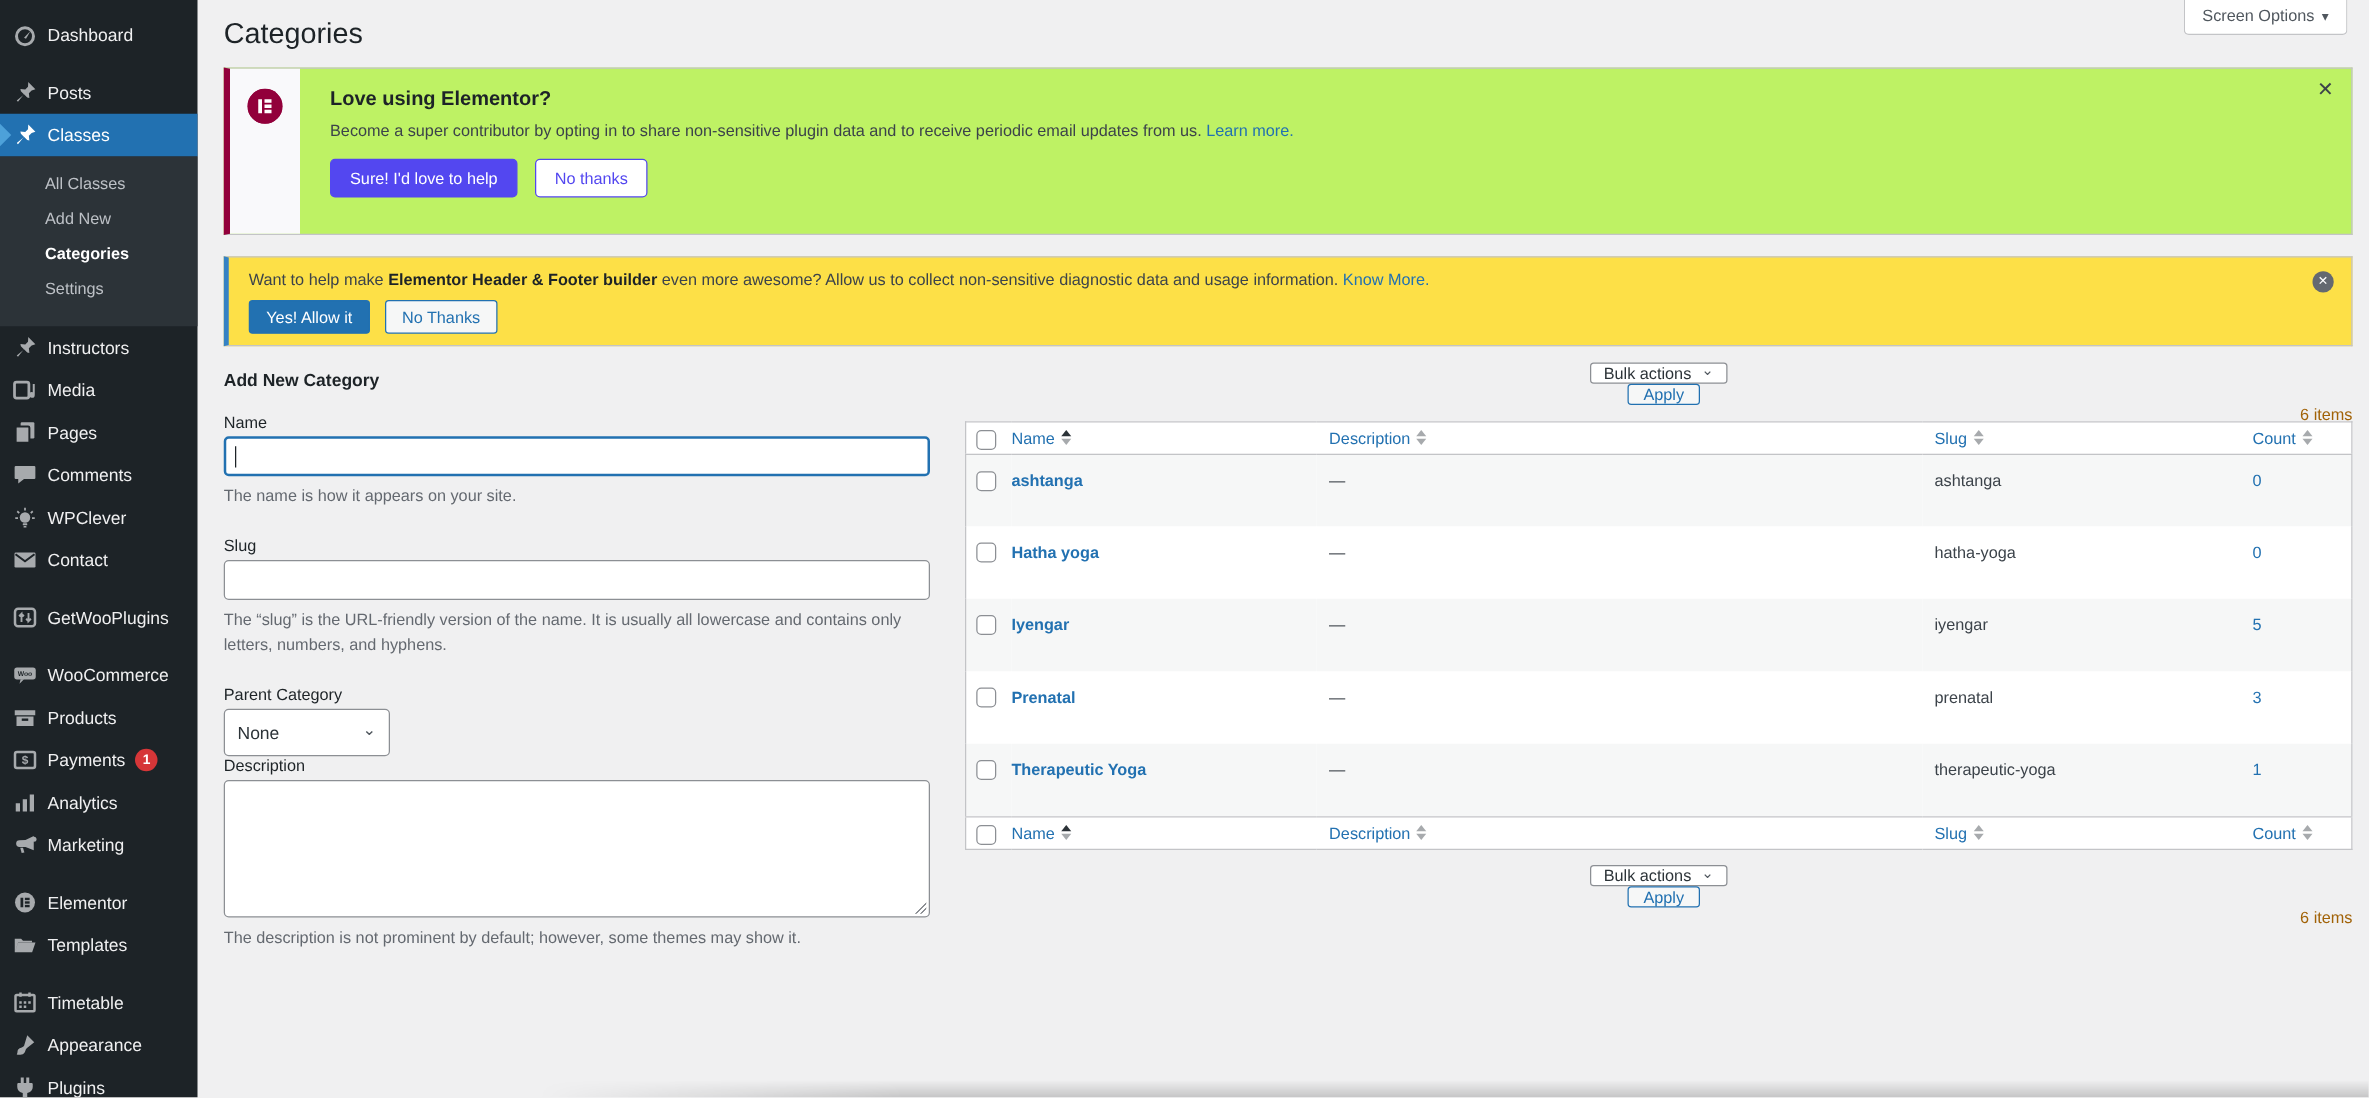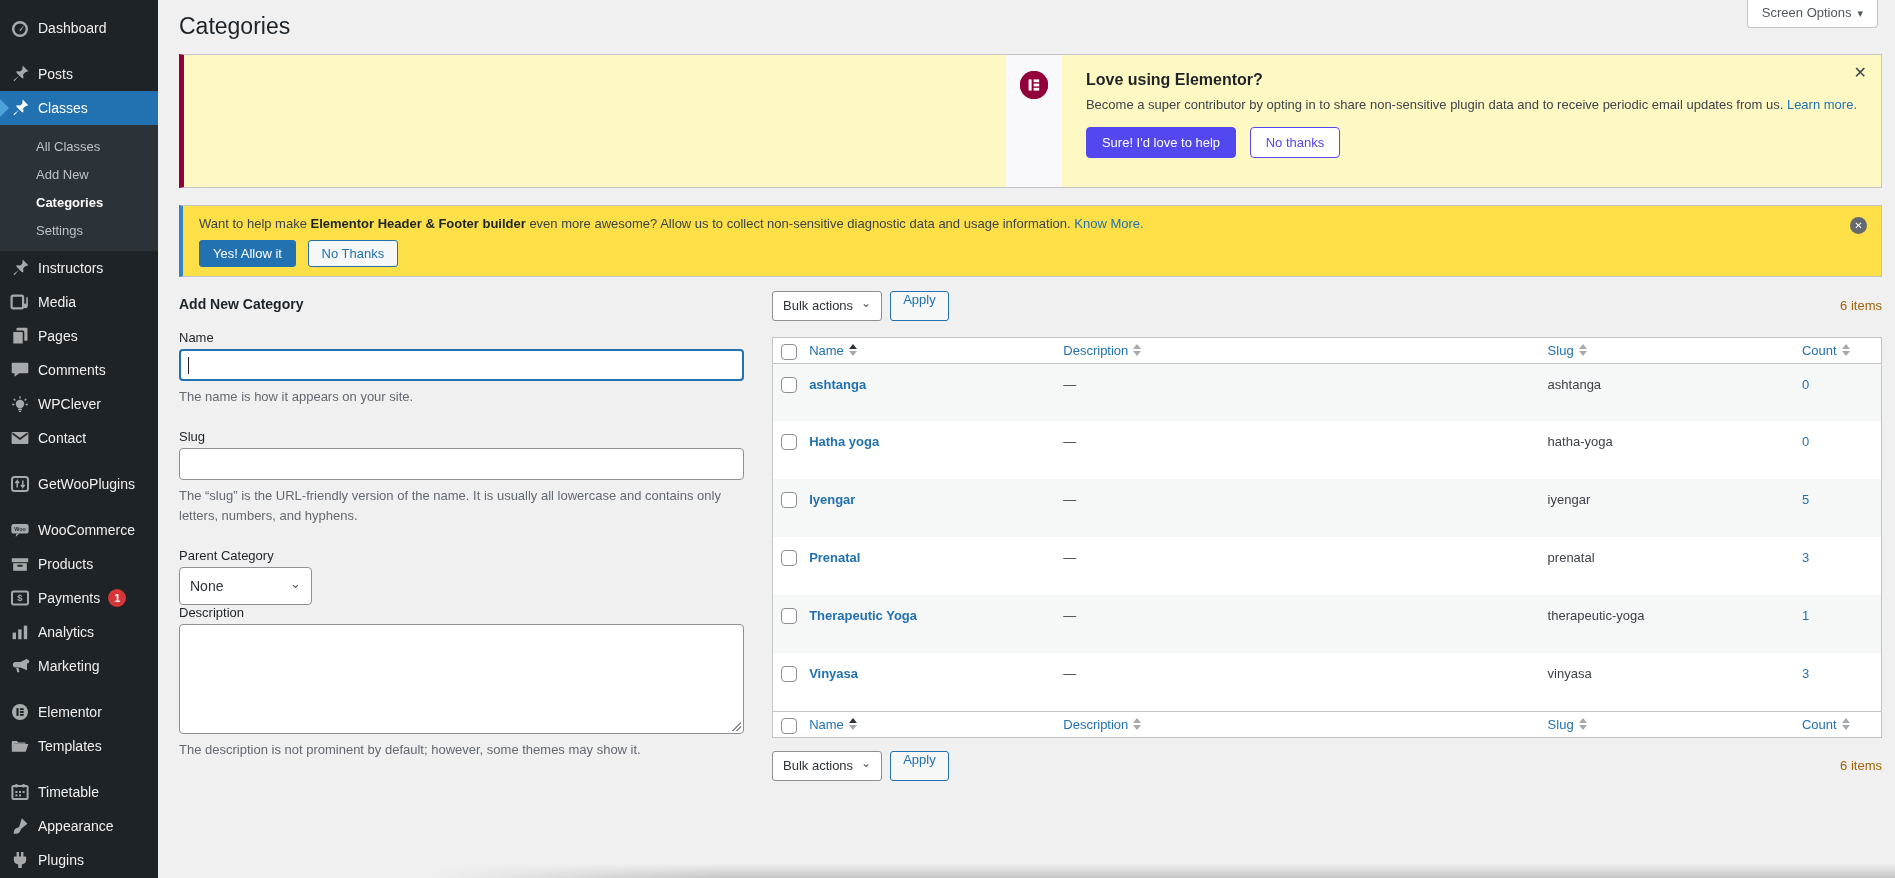--- a/index.html
+++ b/index.html
@@ -8,36 +8,36 @@
 
   
   .sidebar { width:158px; min-width:158px; background:#1d2327; color:#f0f0f1; padding-top:11px; position:relative; z-index:5; }
   .mi { display:flex; align-items:center; height:34px; padding:0 8px 0 10px; font-size:14px; color:#f0f0f1; cursor:pointer; position:relative; }
   .mi .svgi { width:20px; height:20px; margin-right:8px; color:#a7aaad; flex:none; }
   .mi.gap { margin-top:12px; }
   .mi.active { background:#2271b1; color:#fff; }
   .mi.active .svgi { color:#fff; }
   .mi.active::before { content:""; position:absolute; left:0; top:50%; margin-top:-9px; width:0; height:0;
      border-top:9px solid transparent; border-bottom:9px solid transparent; border-left:9px solid #4da1d9; }
-  .submenu { background:#2c3338; padding:8px 0 6px 0; }
+  .submenu { background:#2c3338; padding:8px 0 16px 0; }
   .smi { display:block; height:28px; line-height:28px; padding-left:36px; font-size:13px; color:#bdc1c6; cursor:pointer; }
   .smi.current { color:#fff; font-weight:bold; }
   svg { fill:currentColor; }
   .badge { display:inline-block; margin-left:8px; min-width:18px; height:18px; line-height:18px; padding:0 5px;
      background:#d63638; color:#fff; border-radius:9px; font-size:11px; text-align:center; font-weight:bold; }
 
   
   .content { flex:1; position:relative; padding:0 13px 0 21px; }
   .screen-options { position:absolute; top:0; right:17px; background:#fff; border:1px solid #c3c4c7; border-top:none;
      border-radius:0 0 4px 4px; padding:5px 14px 7px; color:#50575e; font-size:13px; cursor:pointer; }
   .screen-options .chev::before { content:"\25BE"; margin-left:6px; font-size:11px; color:#50575e; }
   h1.page-title { font-size:23px; font-weight:400; color:#1d2327; margin-top:12px; line-height:1.3; }
 
   
-  .notice-el { margin-top:12px; background:#fef9c3; border:1px solid #c3c4c7; border-left:5px solid #92003B; display:flex; min-height:134px; position:relative;justify-content:flex-end; }
+  .notice-el { margin-top:12px; background:#bef264; border:1px solid #c3c4c7; border-left:5px solid #92003B; display:flex; min-height:134px; position:relative; }
   .notice-el .icon-col { width:56px; background:#f9f9fb; display:flex; justify-content:center; padding-top:16px; }
   .el-circle { width:28px; height:28px; border-radius:50%; background:#92003B; position:relative; flex:none; }
   .el-circle svg { position:absolute; inset:0; }
   .notice-el .body-col { padding:16px 24px; }
   .notice-el h3 { font-size:16px; color:#1d2327; margin-bottom:8px; }
   .notice-el p { color:#3c434a; margin-bottom:15px; }
   a.link { color:#2271b1; cursor:pointer; }
   .btn-purple { display:inline-block; background:#5347F0; color:#fff; border:1px solid #5347F0; border-radius:4px;
      padding:7px 15px; font-size:13px; cursor:pointer; }
   .btn-purple-outline { display:inline-block; background:#fff; color:#5347F0; border:1px solid #5347F0; border-radius:4px;
@@ -73,21 +73,21 @@
   .caret { position:absolute; left:7px; top:6px; width:1px; height:17px; background:#1d2327; }
   .fhelp { color:#646970; margin:6px 0 22px; line-height:1.55; }
   .fselect { width:133px; height:38px; border:1px solid #8c8f94; border-radius:4px; background:#fff; display:flex;
      align-items:center; justify-content:space-between; padding:0 10px; font-size:14px; color:#2c3338; cursor:pointer; }
   .fselect .chev::before { content:"\2304"; color:#50575e; font-size:13px; line-height:0.4; display:inline-block; transform:translateY(-3px); }
   .ftextarea { width:100%; height:110px; border:1px solid #8c8f94; border-radius:4px; background:#fff; position:relative; }
   .resize-grip { position:absolute; right:2px; bottom:2px; width:10px; height:10px;
      background:linear-gradient(135deg, transparent 0 55%, #8c8f94 55% 62%, transparent 62% 75%, #8c8f94 75% 82%, transparent 82%); }
 
   
-  .bulk-row { display:flex; align-items:center; height:32px; }
+  .bulk-row { display:flex; align-items:center; height:32px;flex-direction:column; }
   .bulk-select { height:30px; background:#fff; border:1px solid #8c8f94; border-radius:3px; display:flex; align-items:center;
      padding:0 10px; gap:8px; color:#2c3338; cursor:pointer; }
   .bulk-select .chev::before { content:"\2304"; color:#50575e; font-size:12px; line-height:0.4; display:inline-block; transform:translateY(-3px); }
   .btn-apply { height:30px; margin-left:8px; background:#f6f7f7; border:1px solid #2271b1; color:#2271b1; border-radius:3px; padding:0 12px; font-size:13px; cursor:pointer; }
   .items-count { margin-left:auto; color:#a16207; }
 
   table.wp-list { width:100%; border-collapse:collapse; background:#fff; border:1px solid #c3c4c7; margin-top:15px; table-layout:fixed; }
   .wp-list th, .wp-list td { text-align:left; vertical-align:top; font-weight:400; }
   .wp-list thead th { padding:5px 10px; border-bottom:1px solid #c3c4c7; }
   .wp-list tfoot th { padding:5px 10px; border-top:1px solid #c3c4c7; }
@@ -451,27 +451,20 @@
             <td><span>prenatal</span></td>
             <td class="count-col"><a class="countlink">3</a></td>
           </tr>
           <tr>
             <td class="cb"><input type="checkbox" class="cbx" style=""></td>
             <td class="name-col"><a class="rowlink">Therapeutic Yoga</a></td>
             <td><span class="dash">—</span></td>
             <td><span>therapeutic-yoga</span></td>
             <td class="count-col"><a class="countlink">1</a></td>
           </tr>
-          <tr>
-            <td class="cb"><input type="checkbox" class="cbx" style=""></td>
-            <td class="name-col"><a class="rowlink">Vinyasa</a></td>
-            <td><span class="dash">—</span></td>
-            <td><span>vinyasa</span></td>
-            <td class="count-col"><a class="countlink">3</a></td>
-          </tr>
         </tbody>
         <tfoot>
           <tr>
             <th class="cb"><input type="checkbox" class="cbx" style=""></th>
             <th class="name-col"><span class="sort-link sorted">
                   <span>Name</span>
                   <span class="sorticon">
                     <span class="tri-up"></span>
                     <span class="tri-down"></span>
                   </span>

